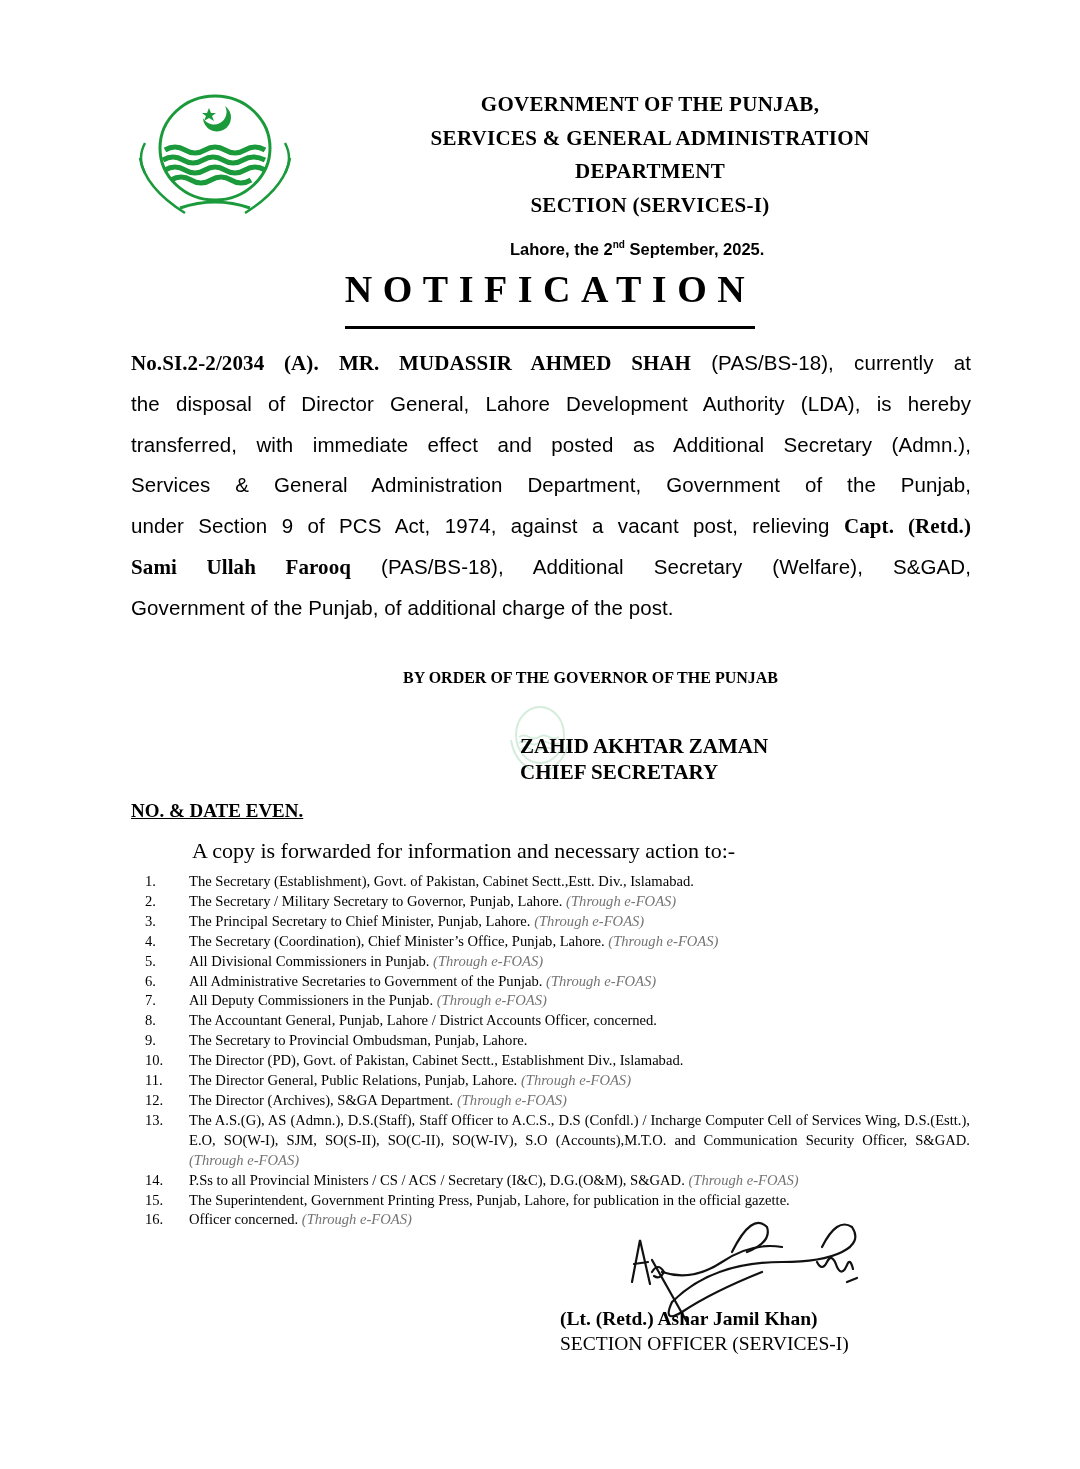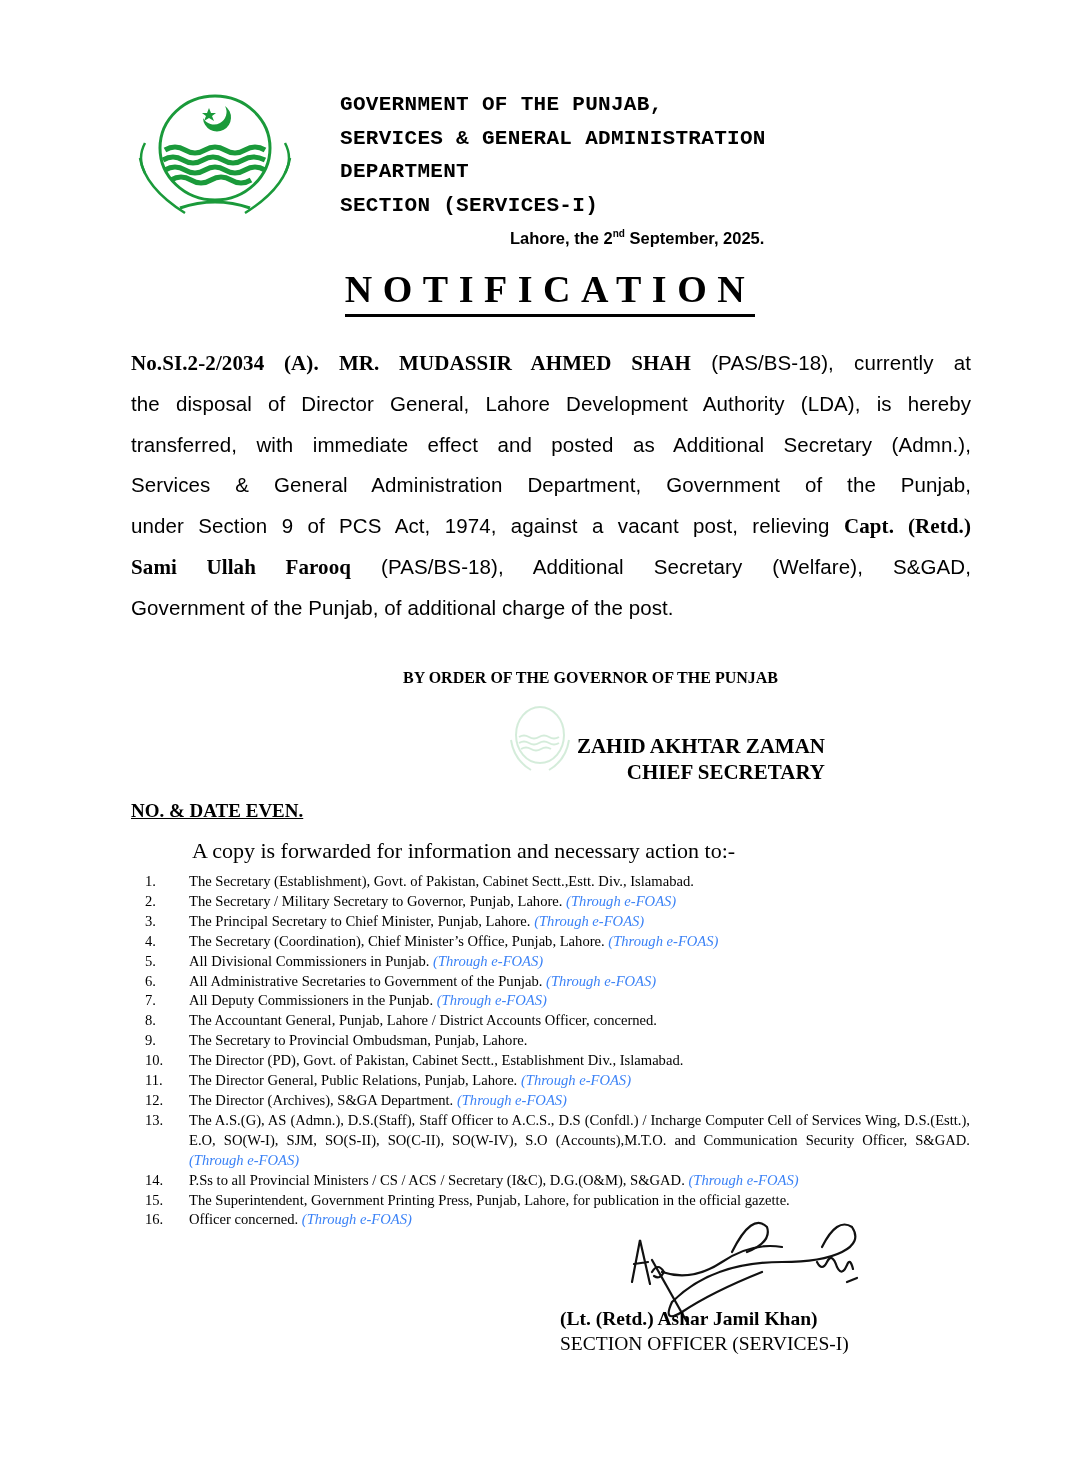--- a/index.html
+++ b/index.html
@@ -1,49 +1,49 @@
 <!DOCTYPE html>
 <html><head>
 <meta charset="utf-8">
 <style>
   html, body { margin: 0; padding: 0; background: #ffffff; }
   body { width: 1080px; height: 1469px; position: relative; overflow: hidden; color: #000; }
   .page { position: absolute; left: 0; top: 0; width: 1080px; height: 1469px; }
 
   .logo { position: absolute; left: 125px; top: 88px; width: 180px; height: 130px; }
 
-  .header { position: absolute; left: 340px; top: 88px; width: 620px; 
-    font-family: Liberation Mono, monospace; font-weight: bold; font-size: 21px; line-height: 33.5px; letter-spacing: 0.3px; }
+  .header { position: absolute; left: 340px; top: 88px; width: 620px; text-align: center;
+    font-family: Liberation Serif, serif; font-weight: bold; font-size: 21px; line-height: 33.5px; letter-spacing: 0.3px; }
   .header div { white-space: nowrap; }
-  .date { position: absolute; left: 510px; top: 229px; font-family: "Liberation Sans", sans-serif; font-weight: bold; font-size: 16.5px; white-space: nowrap; }
+  .date { position: absolute; left: 510px; top: 240px; font-family: "Liberation Sans", sans-serif; font-weight: bold; font-size: 16.5px; white-space: nowrap; }
   .date sup { font-size: 10px; vertical-align: 7px; line-height: 0; }
 
   .title { position: absolute; left: 0; width: 1100px; top: 267px; text-align: center;
     font-family: "Liberation Serif", serif; font-weight: bold; font-size: 38px; letter-spacing: 10.5px; }
-  .title span { border-bottom: 3px solid #000; padding-bottom: 4px; }
+  .title span { border-bottom: 3px solid #000; padding-bottom: 16px; }
 
   .body-para { position: absolute; left: 131px; top: 343px; width: 840px;
     font-family: "Liberation Sans", sans-serif; font-size: 20.5px; line-height: 40.8px; text-align: justify; letter-spacing: 0.1px; }
   .body-para .bold { font-family: "Liberation Serif", serif; font-weight: bold; font-size: 21px; }
   .line { display: block; text-align: justify; text-align-last: justify; white-space: nowrap; height: 40.8px; overflow: visible; }
   .line.last { text-align-last: left; }
 
   .order { position: absolute; left: 403px; top: 669px; font-family: "Liberation Serif", serif; font-weight: bold; font-size: 16px; white-space: nowrap; }
   .watermark { position: absolute; left: 505px; top: 695px; width: 70px; height: 80px; opacity: 0.18; }
-  .signatory { position: absolute; left: 520px; top: 733px; width: 305px; text-align: right;
+  .signatory { position: absolute; left: 520px; top: 733px; width: 305px; text-align: left;
     font-family: "Liberation Serif", serif; font-weight: bold; font-size: 21px; line-height: 26px; }
 
   .even { position: absolute; left: 131px; top: 800px; font-family: "Liberation Serif", serif; font-weight: bold; font-size: 19px; text-decoration: underline; }
   .fwd { position: absolute; left: 192px; top: 838px; font-family: "Liberation Serif", serif; font-size: 22px; white-space: nowrap; }
 
   .list { position: absolute; left: 145px; top: 872px; width: 825px; font-family: "Liberation Serif", serif; font-size: 14.6px; line-height: 19.9px; }
   .item { display: flex; }
   .num { width: 44px; flex: none; }
   .txt { flex: 1; text-align: justify; }
-  .foas { color: #3b82f6; font-style: italic; }
+  .foas { color: #737373; font-style: italic; }
 
   .signature { position: absolute; left: 612px; top: 1212px; width: 290px; height: 110px; }
   .officer { position: absolute; left: 560px; top: 1306px; width: 370px; 
     font-family: "Liberation Serif", serif; font-size: 19.5px; line-height: 25px; }
   .officer .nm { font-weight: bold; }
 </style>
 </head>
 <body>
 
 <div class="page">

